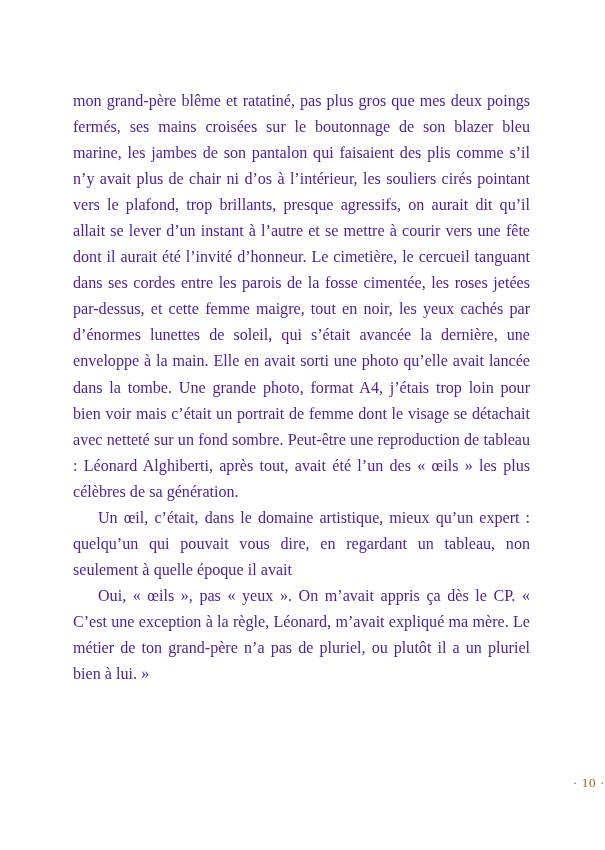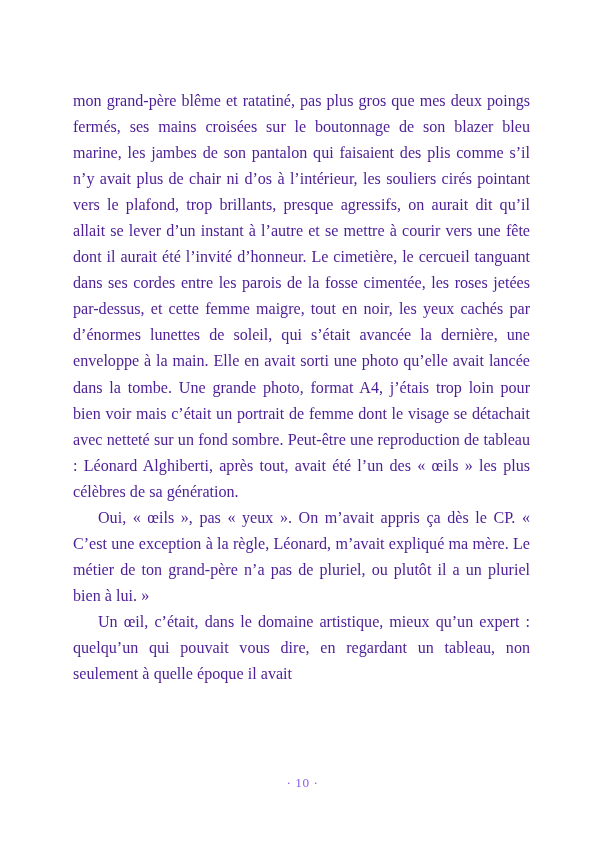--- a/index.html
+++ b/index.html
@@ -44,33 +44,33 @@
 
   .para.indent {
     text-indent: 25px;
   }
 
   #folio {
     position: absolute;
     left: 0;
     right: 0;
     top: 775px;
-    text-align: center;
+    text-align: right;
     font-size: 13.2px;
     letter-spacing: 0.6px;
-    color: #8b5cf6;
+    color: #a16207;
     font-family: "Liberation Serif", "DejaVu Serif", serif;
   }
 </style>
 </head>
 <body>
 
 <div id="page">
 
   <div id="text-block">
     <p class="para">mon grand-père blême et ratatiné, pas plus gros que mes deux poings fermés, ses mains croisées sur le boutonnage de son blazer bleu marine, les jambes de son pantalon qui faisaient des plis comme s’il n’y avait plus de chair ni d’os à l’intérieur, les souliers cirés pointant vers le plafond, trop brillants, presque agressifs, on aurait dit qu’il allait se lever d’un instant à l’autre et se mettre à courir vers une fête dont il aurait été l’invité d’honneur. Le cimetière, le cercueil tanguant dans ses cordes entre les parois de la fosse cimentée, les roses jetées par-dessus, et cette femme maigre, tout en noir, les yeux cachés par d’énormes lunettes de soleil, qui s’était avancée la dernière, une enveloppe à la main. Elle en avait sorti une photo qu’elle avait lancée dans la tombe. Une grande photo, format A4, j’étais trop loin pour bien voir mais c’était un portrait de femme dont le visage se détachait avec netteté sur un fond sombre. Peut-être une reproduction de tableau : Léonard Alghiberti, après tout, avait été l’un des « œils » les plus célèbres de sa génération.</p>
+    <p class="para indent">Un œil, c’était, dans le domaine artistique, mieux qu’un expert : quelqu’un qui pouvait vous dire, en regardant un tableau, non seulement à quelle époque il avait</p>
     <p class="para indent">Oui, « œils », pas « yeux ». On m’avait appris ça dès le CP. « C’est une exception à la règle, Léonard, m’avait expliqué ma mère. Le métier de ton grand-père n’a pas de pluriel, ou plutôt il a un pluriel bien à lui. »</p>
-    <p class="para indent">Un œil, c’était, dans le domaine artistique, mieux qu’un expert : quelqu’un qui pouvait vous dire, en regardant un tableau, non seulement à quelle époque il avait</p>
   </div>
 
   <div id="folio">· 10 ·</div>
 
 </div>
 
 </body></html>

